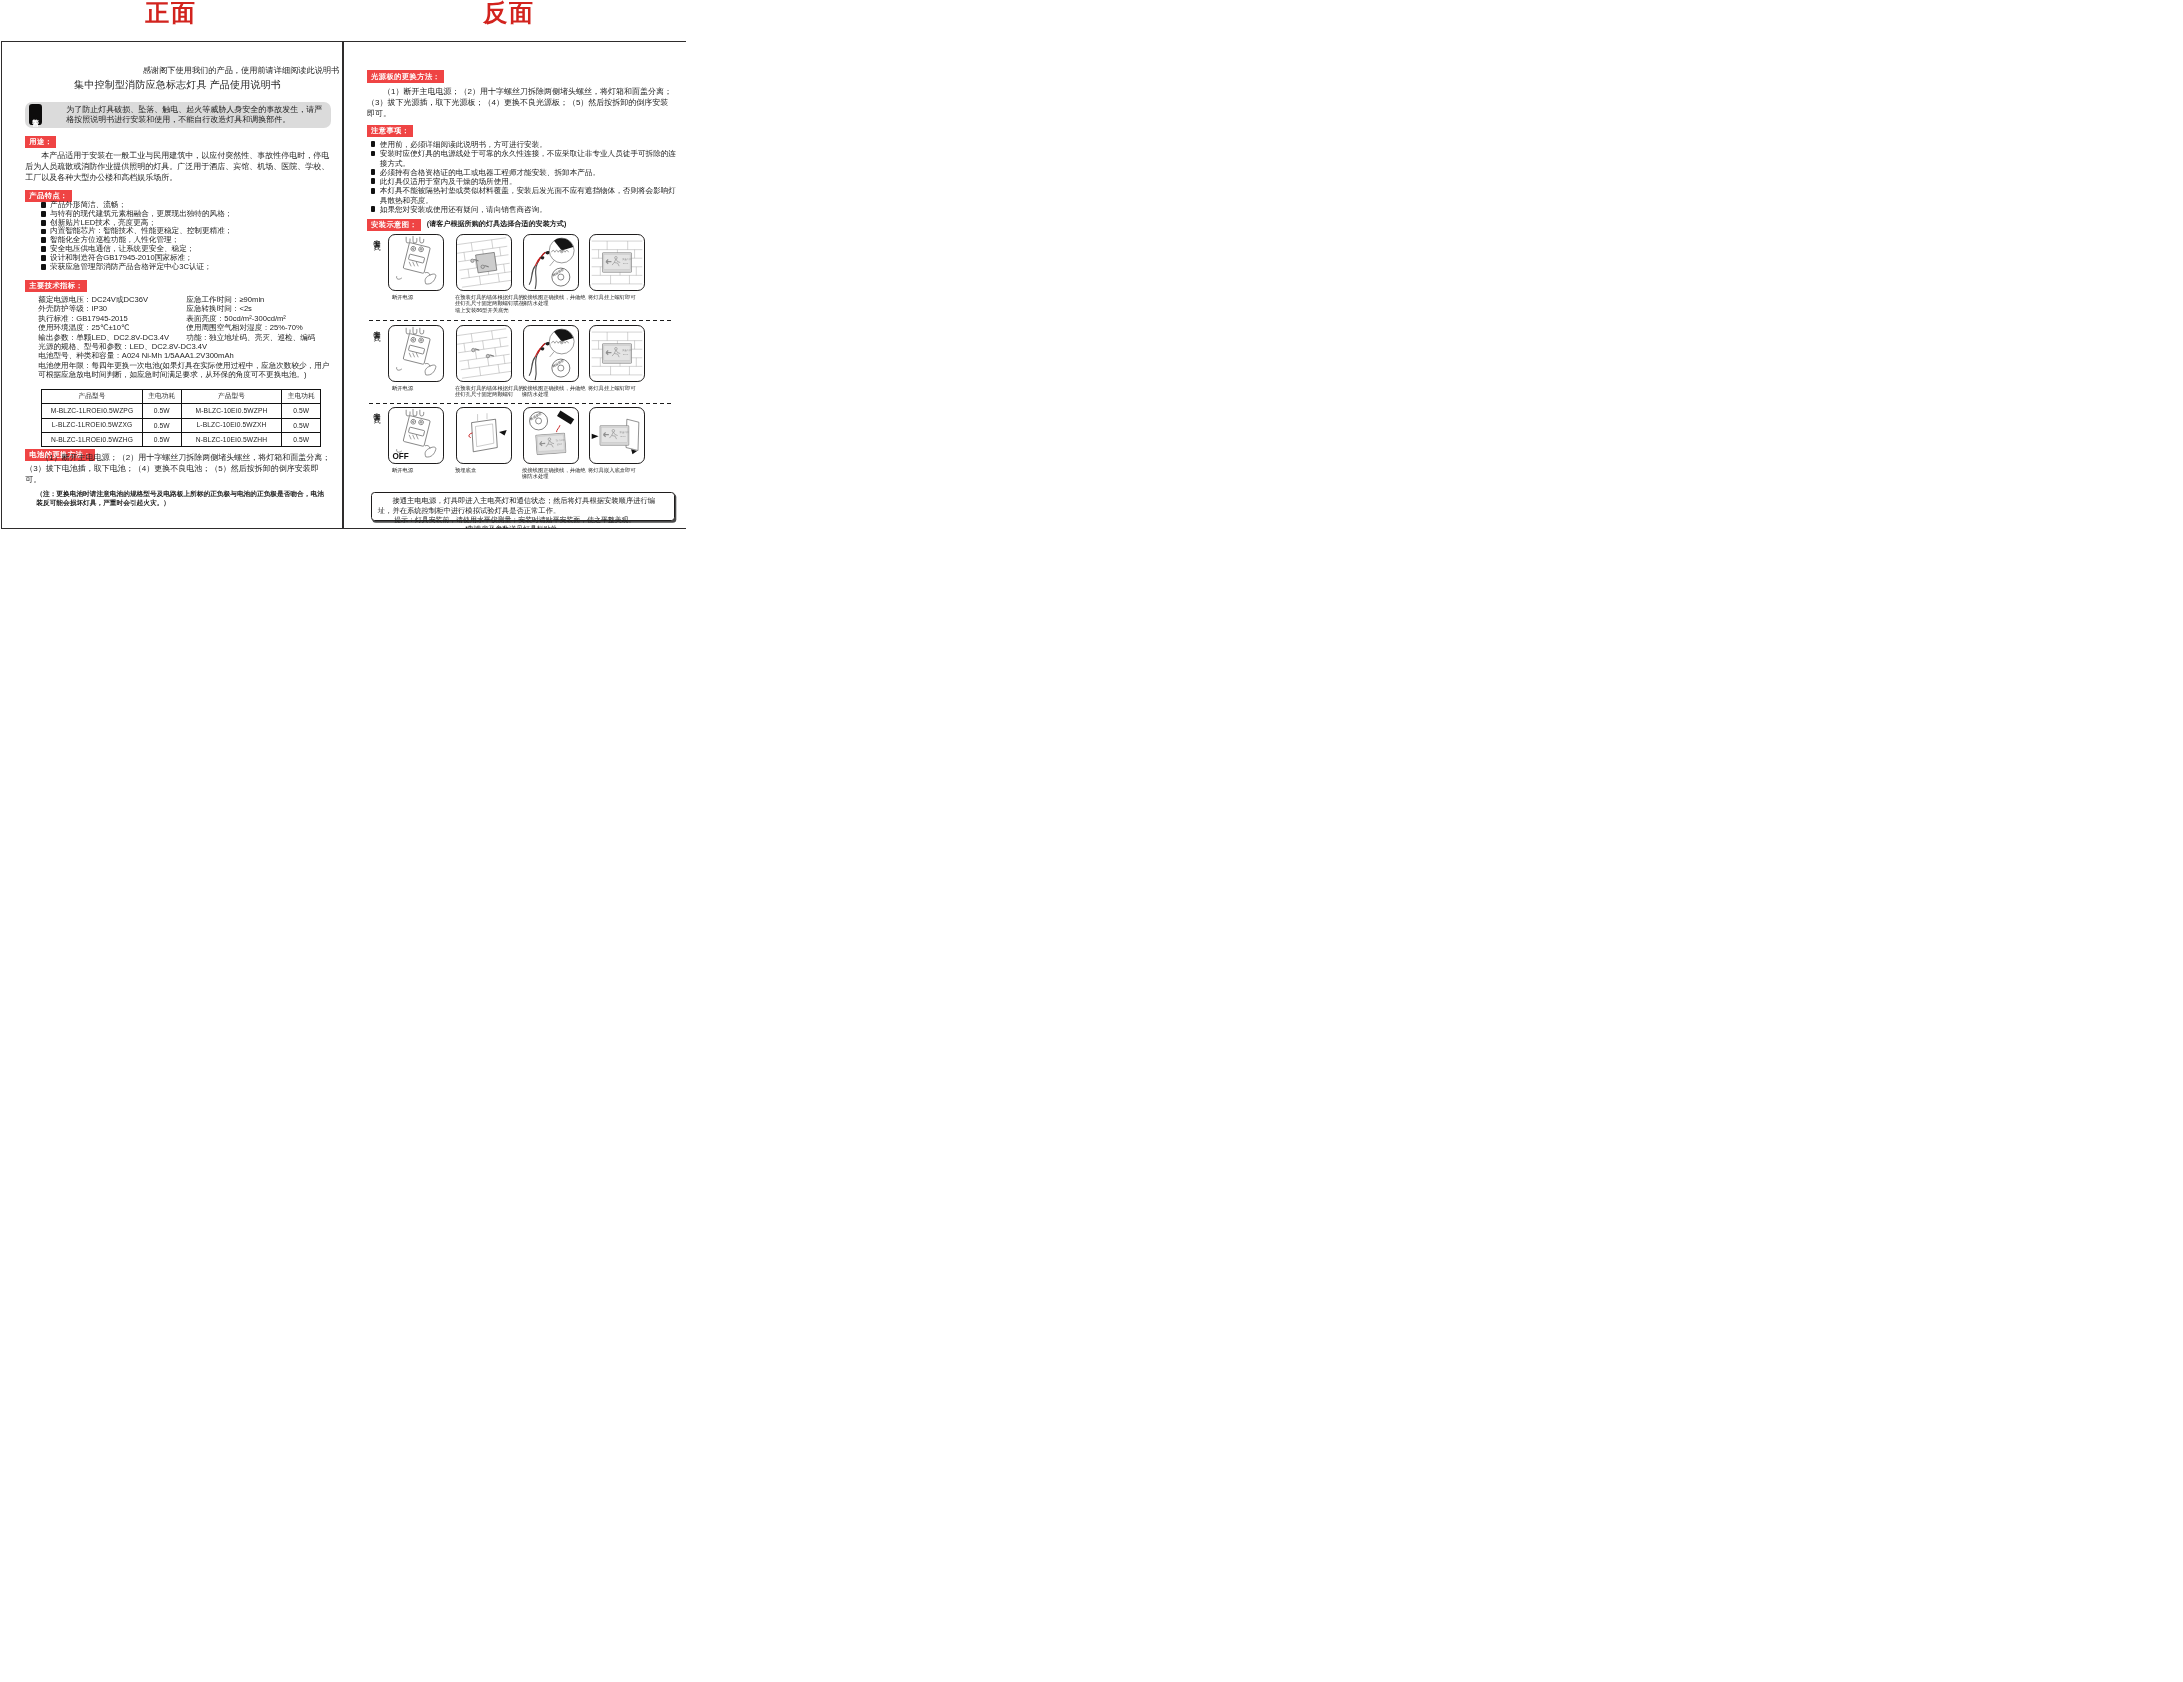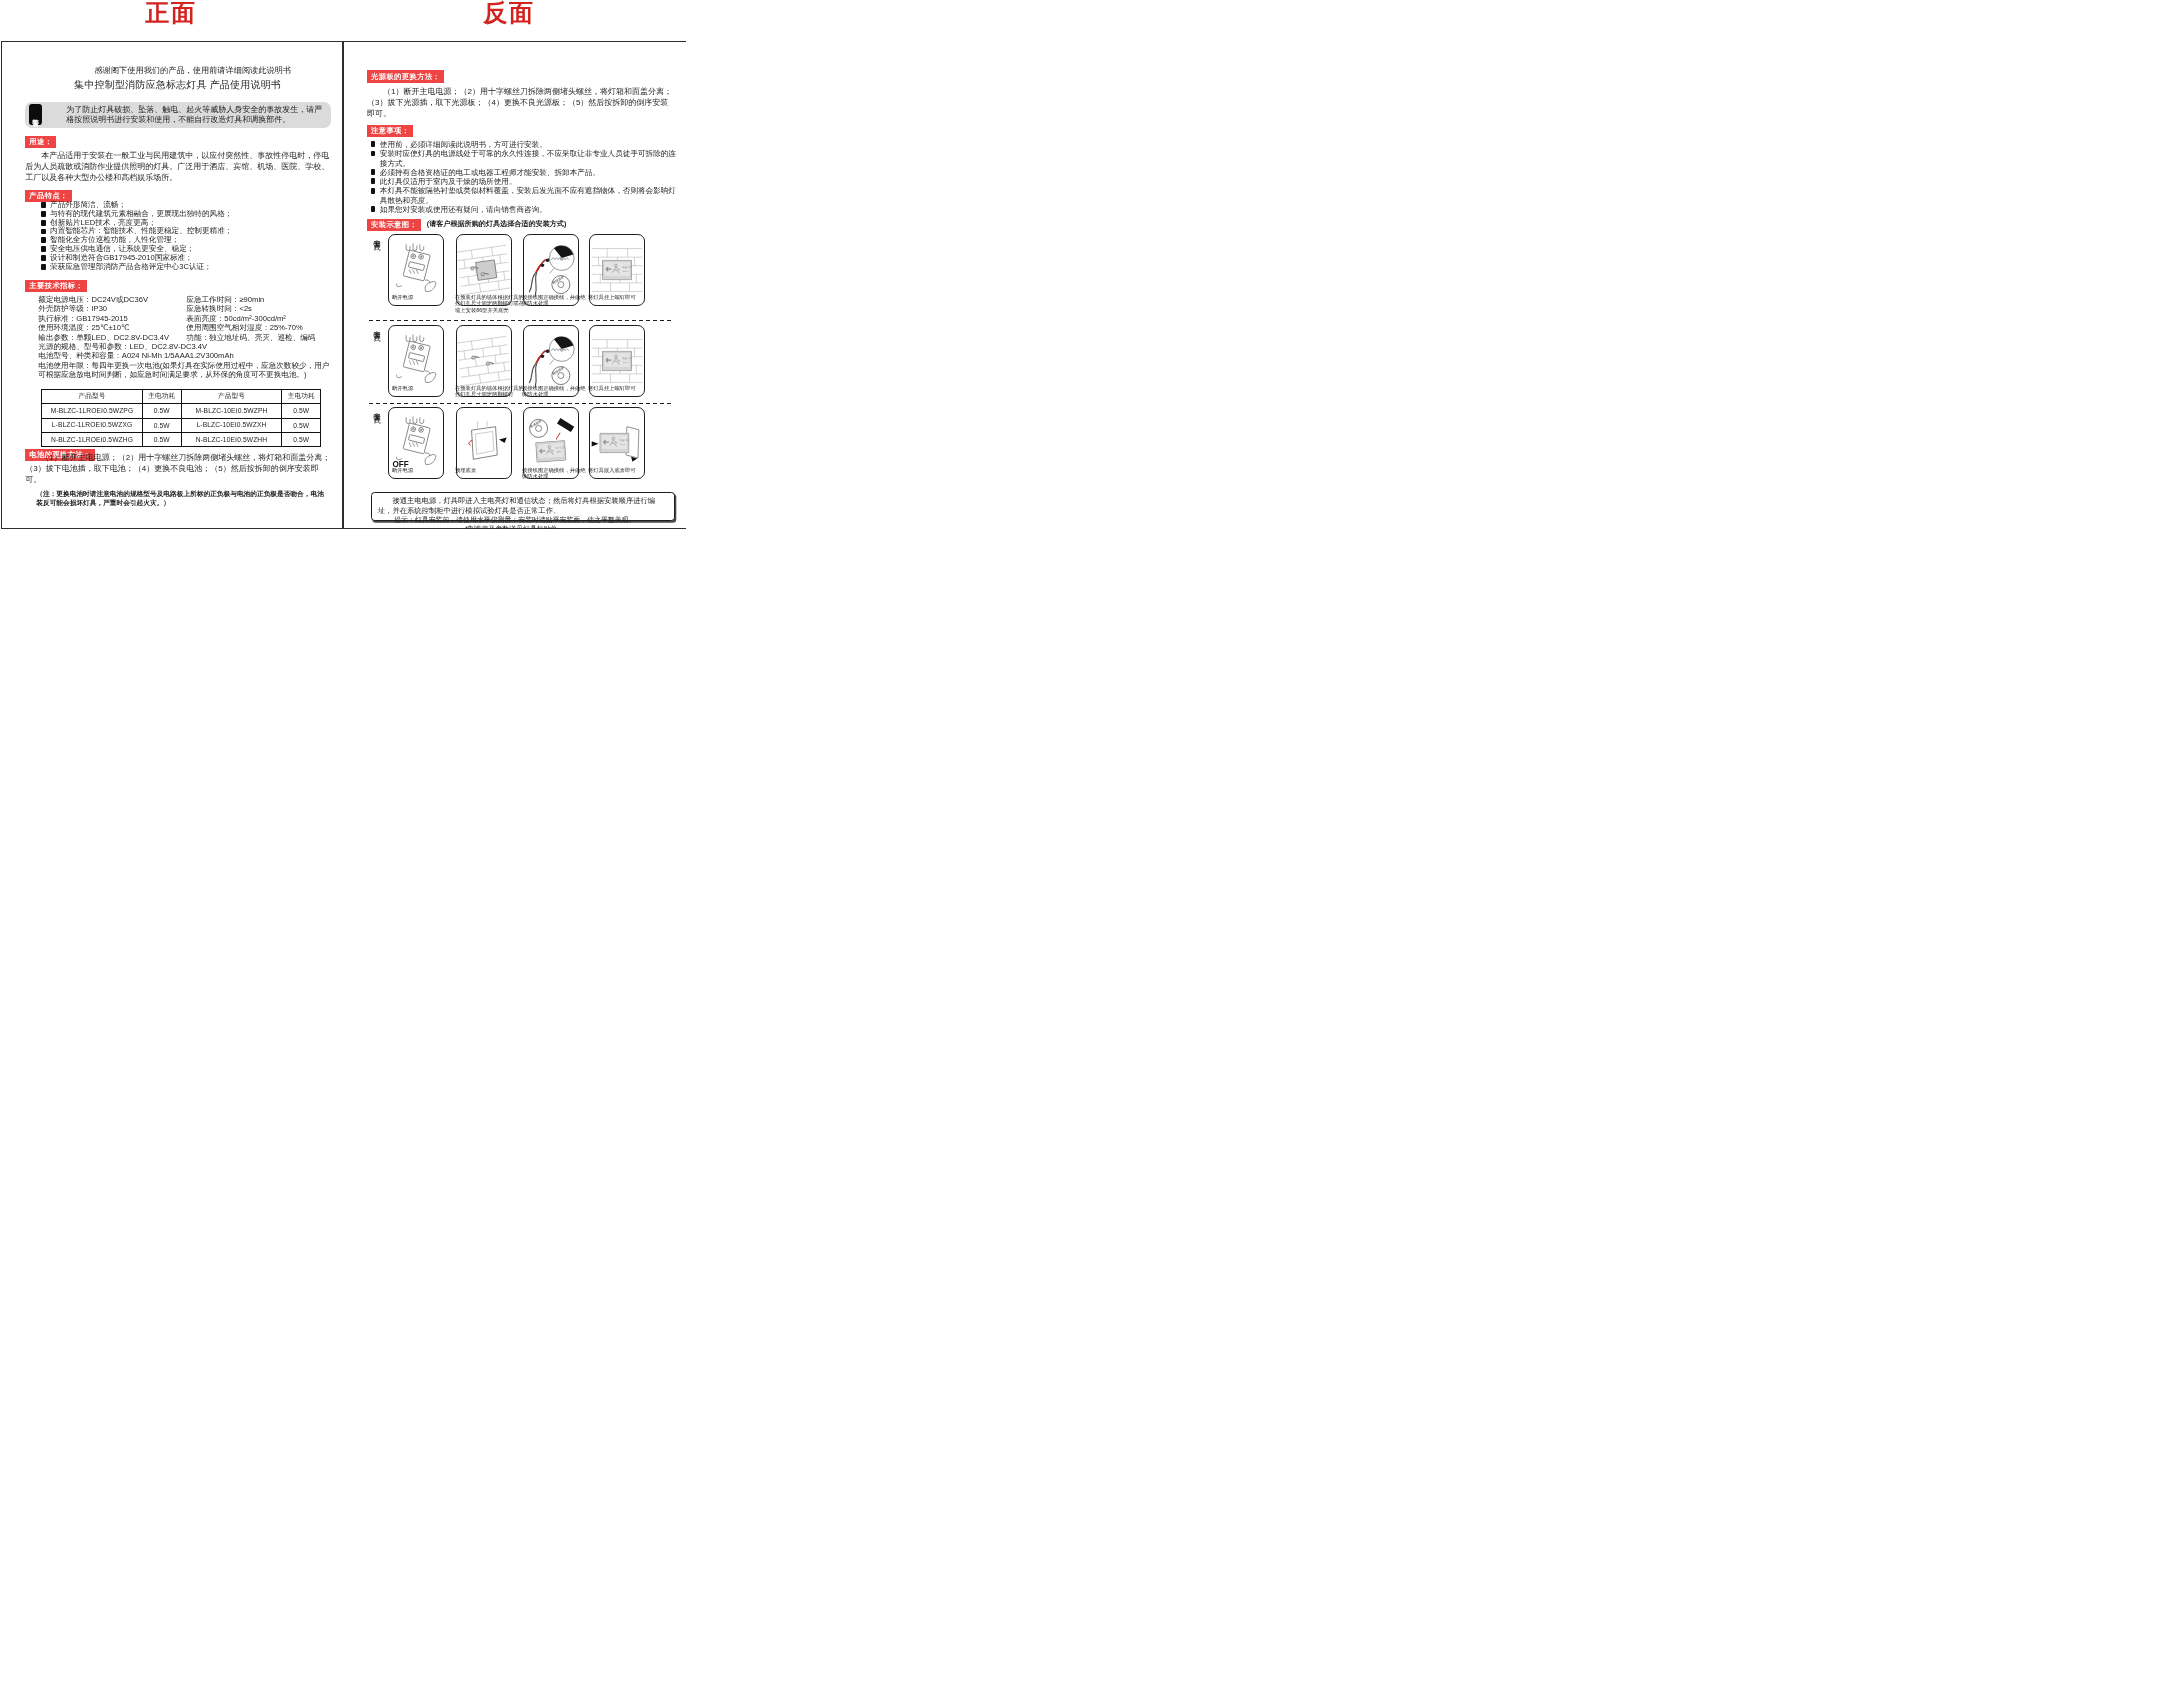--- a/index.html
+++ b/index.html
@@ -14,21 +14,21 @@
   }
   .page{ position:absolute; top:41px; height:486px; border:0.9px solid #2e2c2c; background:#fff; }
   #front-page{ left:1.3px;  width:340px; }
   #back-page { left:343px; width:342px; }
   .abs{ position:absolute; }
   .shead{
     display:inline-block; background:#ef4444; color:#fff;
     font-size:7.3px; font-weight:600; line-height:1; padding:2.2px 4px 2.7px; letter-spacing:0.4px;
   }
   .center{ text-align:center; }
-  .thanks{ font-size:8.2px; color:#222; }
+  .thanks{ font-size:8.2px; color:#222;text-align:right; }
   .main-title{ margin:0; font-size:10px; font-weight:normal; letter-spacing:0.2px; }
   .warn{ background:#dbdbdb; border-radius:7.1px; }
   .warn-label{
     position:absolute; left:4px; top:2.2px; width:12.4px; height:21.3px;
     background:#0d0c0c; color:#fff; border-radius:3.1px;
     writing-mode:vertical-rl; text-orientation:upright;
     font-size:6.7px; font-weight:bold; line-height:12.4px; text-align:center; letter-spacing:0.9px;
   }
   .warn-text{ margin:0 7.1px 0 41px; padding-top:2.7px; font-size:8px; line-height:10.4px; }
   .body-text{ margin:0; font-size:8px; line-height:11.2px; text-indent:2em; }
@@ -47,21 +47,21 @@
   table.models th{ border-bottom:1.3px solid #111; }
   .note{ margin:0; font-size:6.7px; font-weight:bold; line-height:9.3px; }
   .inst-row{ position:absolute; left:0; width:100%; }
   .inst-label{
     position:absolute; left:26px; top:0; height:57px;
     writing-mode:vertical-rl; text-orientation:upright;
     font-size:6.9px; font-weight:500; letter-spacing:1.3px; line-height:11.6px;
   }
   .inst-num{ font-size:8.4px; letter-spacing:0; }
   .panel{
-    position:absolute; top:0; width:56px; height:72px;
+    position:absolute; top:0; width:56px; height:57px;
     border:0.9px solid #1f1d1d; border-radius:7.1px; background:#fff; box-sizing:border-box;
   }
   .panel svg{ width:100%; height:100%; display:block; }
   .cap{ position:absolute; font-size:5.3px; line-height:6.4px; color:#1c1c1c; }
   .dash{
     position:absolute; height:1.3px; left:25px; width:305px;
     background:repeating-linear-gradient(90deg,#1d1d1d 0 4px,transparent 4px 7.1px);
   }
   .final-box{
     position:absolute; border:0.9px solid #1f1d1d; border-radius:3.6px; background:#fff;

